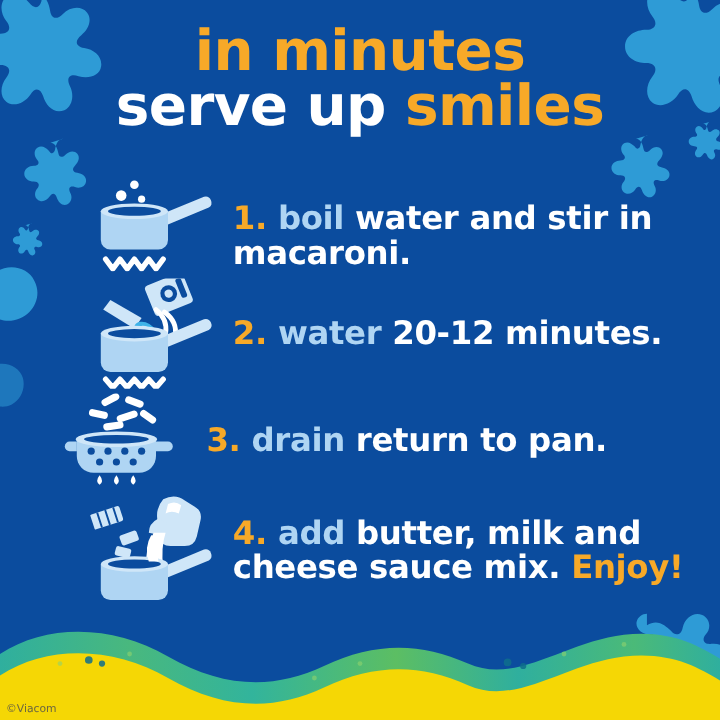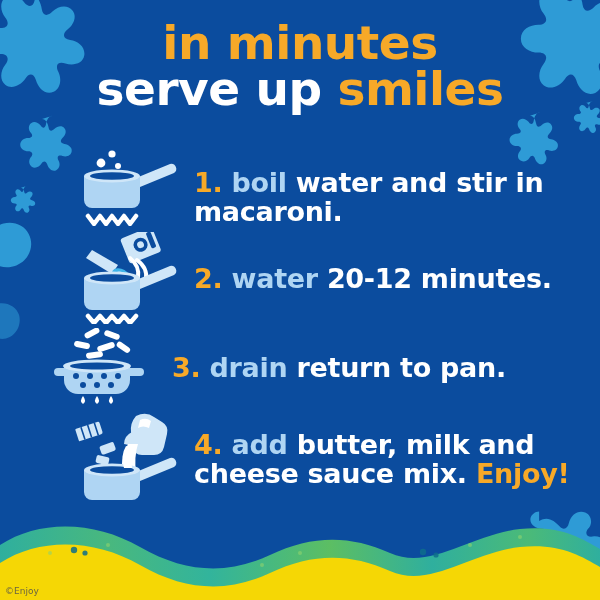--- a/index.html
+++ b/index.html
@@ -342,15 +342,15 @@
         <circle cx="50" cy="48" r="2"></circle>
           <circle cx="108" cy="40" r="2"></circle>
         <circle cx="262" cy="60" r="2"></circle>
           <circle cx="300" cy="48" r="2"></circle>
         <circle cx="470" cy="40" r="2"></circle>
           <circle cx="520" cy="32" r="2"></circle>
       </g>
     </svg>
   </div>
 
-  <div class="copyright">©Enjoy</div>
+  <div class="copyright">©Viacom</div>
 
 </div>
 
 </body></html>

